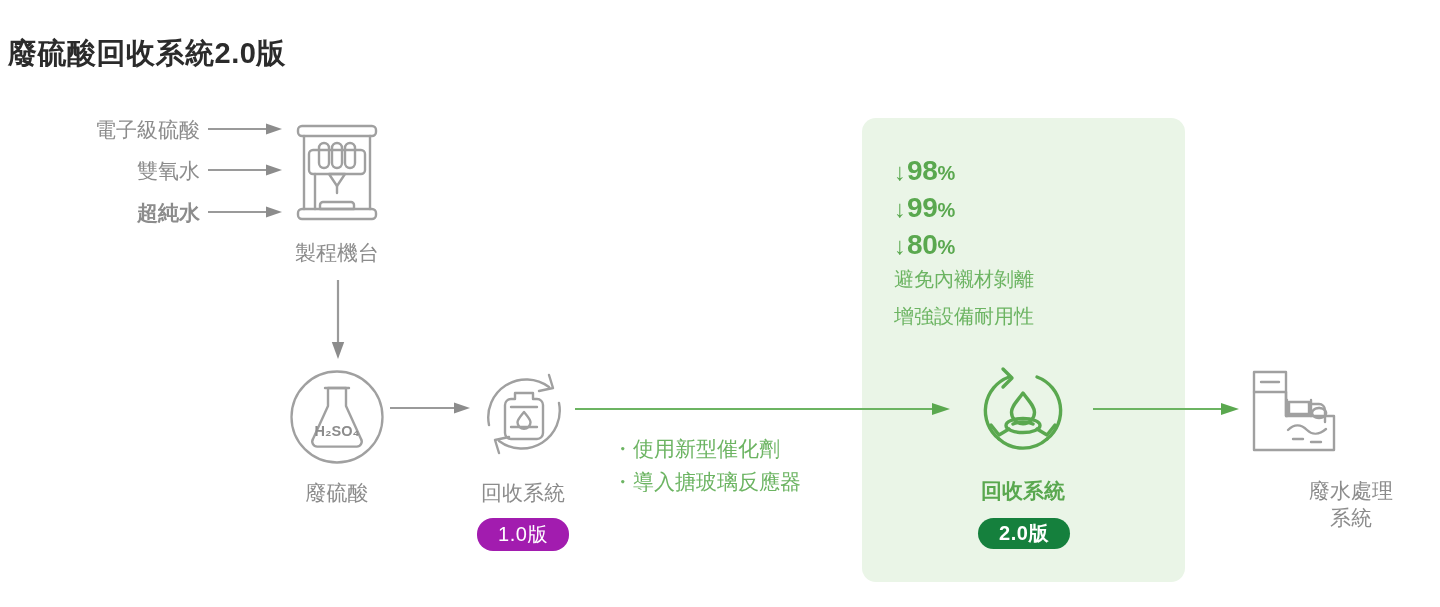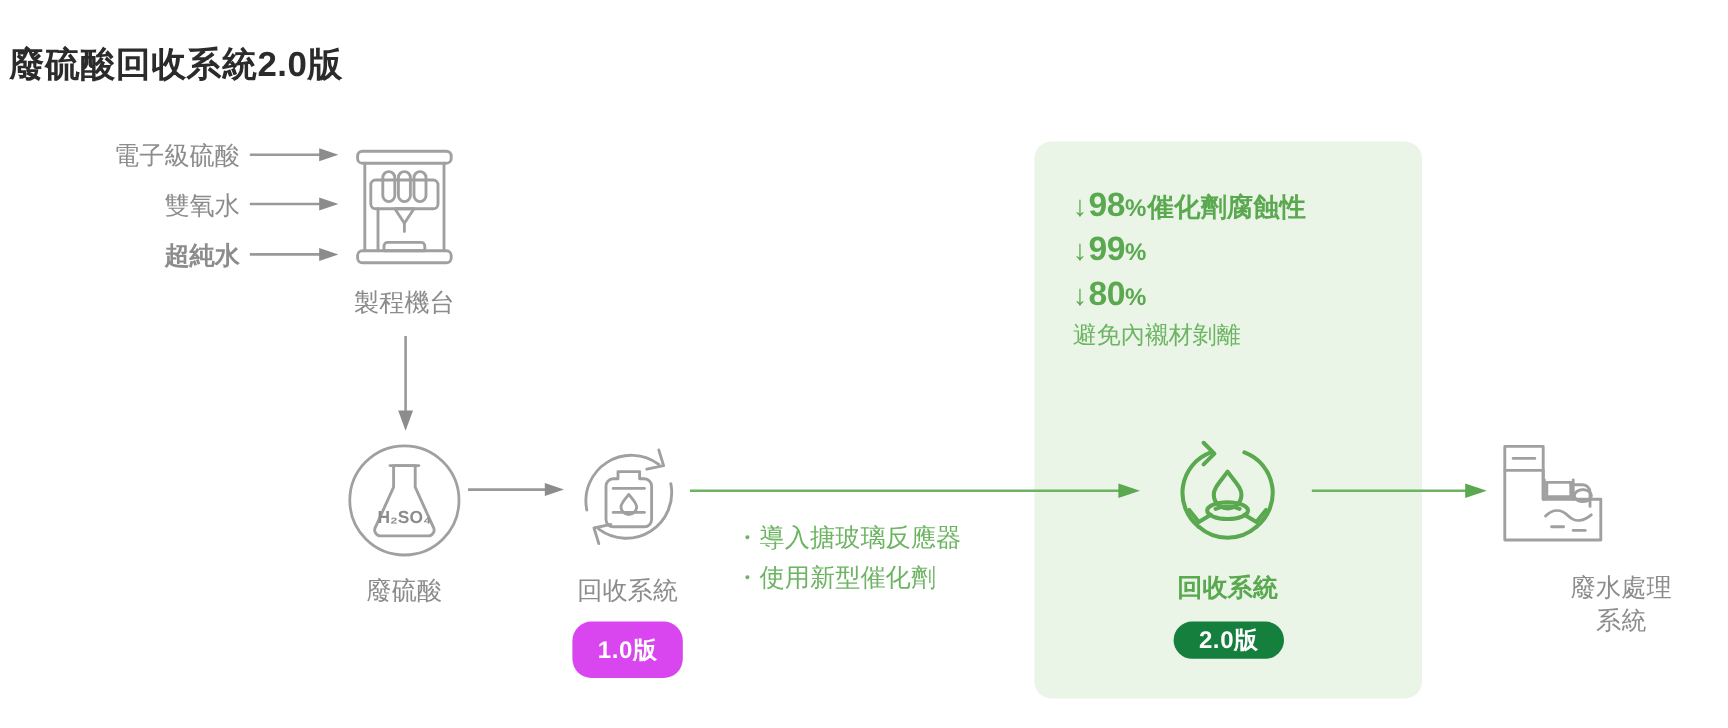--- a/index.html
+++ b/index.html
@@ -78,26 +78,26 @@
   #waste-acid-label { left: 237px; top: 480px; width: 200px; }
 
   #arrow-acid-to-v1 { left: 390px; top: 402px; }
 
   #recycle1-icon { left: 477px; top: 367px; }
   #recycle1-label { left: 423px; top: 480px; width: 200px; }
   #badge-1 {
     left: 477px;
     top: 518px;
     width: 92px;
-    height: 47px;
-    background: #d946ef;
+    height: 33px;
+    background: #a21caf;
     border-radius: 16px;
     color: #ffffff;
     font-size: 20px;
-    font-weight: 700;
+    font-weight: 400;
     display: flex;
     align-items: center;
     justify-content: center;
     letter-spacing: 0.5px;
   }
 
   
   #improvements {
     left: 612px;
     top: 433px;
@@ -251,42 +251,42 @@
 </svg>
 <div class="abs node-label" id="recycle1-label">回收系統</div>
 <div class="abs" id="badge-1">1.0版</div>
 
 <svg class="abs" id="arrow-v1-to-v2" width="375" height="14" viewBox="0 0 375 14">
   <line x1="0" y1="7" x2="359" y2="7" stroke="#6cb462" stroke-width="2.2"></line>
   <polygon points="357,1 375,7 357,13" fill="#5aa84f"></polygon>
 </svg>
 
 <div class="abs" id="improvements">
+  <div class="improvement-item">・使用新型催化劑</div>
   <div class="improvement-item">・導入搪玻璃反應器</div>
-  <div class="improvement-item">・使用新型催化劑</div>
 </div>
 
 <div class="abs" id="stats">
   <div class="stat-row">
     <span class="stat-arrow">↓</span>
     <span class="stat-value">98</span>
     <span class="stat-unit">%</span>
-    <span class="stat-text">催化劑腐蝕性</span>
   </div>
   <div class="stat-row">
     <span class="stat-arrow">↓</span>
     <span class="stat-value">99</span>
     <span class="stat-unit">%</span>
   </div>
   <div class="stat-row">
     <span class="stat-arrow">↓</span>
     <span class="stat-value">80</span>
     <span class="stat-unit">%</span>
   </div>
   <div class="note-row">避免內襯材剝離</div>
+  <div class="note-row">增強設備耐用性</div>
 </div>
 
 <svg class="abs" id="recycle2-icon" width="96" height="96" viewBox="0 0 96 96">
   <g fill="none" stroke="#5aa84f" stroke-width="3.4" stroke-linecap="round" stroke-linejoin="round">
     <path d="M24 76 A36 36 0 0 1 34 14"></path>
     <path d="M62 14 A36 36 0 0 1 72 76"></path>
     <path d="M72 76 A36 36 0 0 1 24 76"></path>
     <polyline points="28,6 37,15 28,24"></polyline>
     <polyline points="80,62 72,72 62,66"></polyline>
     <polyline points="16,62 24,72 34,66"></polyline>

